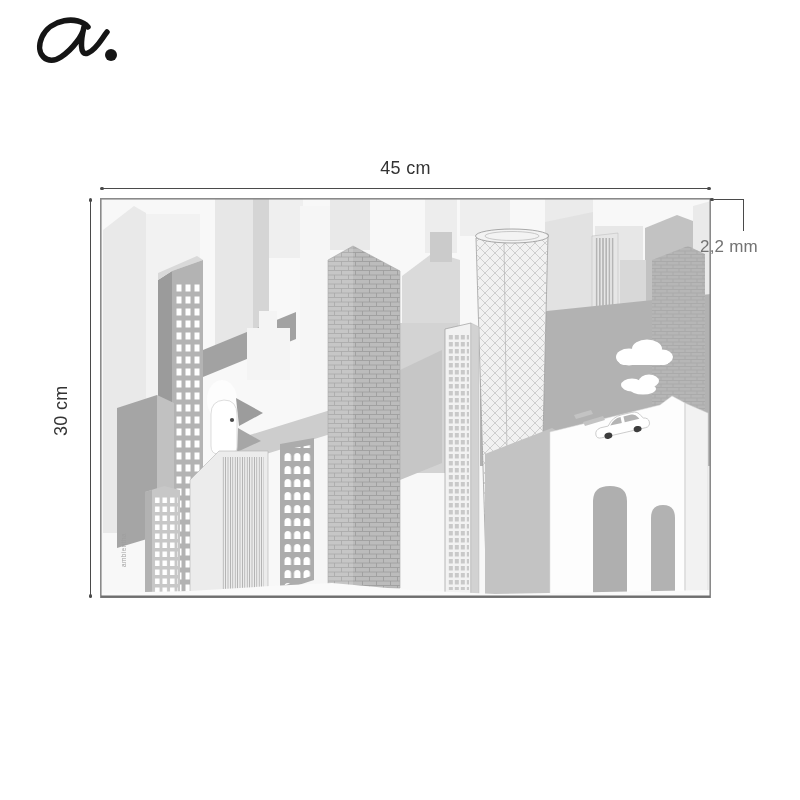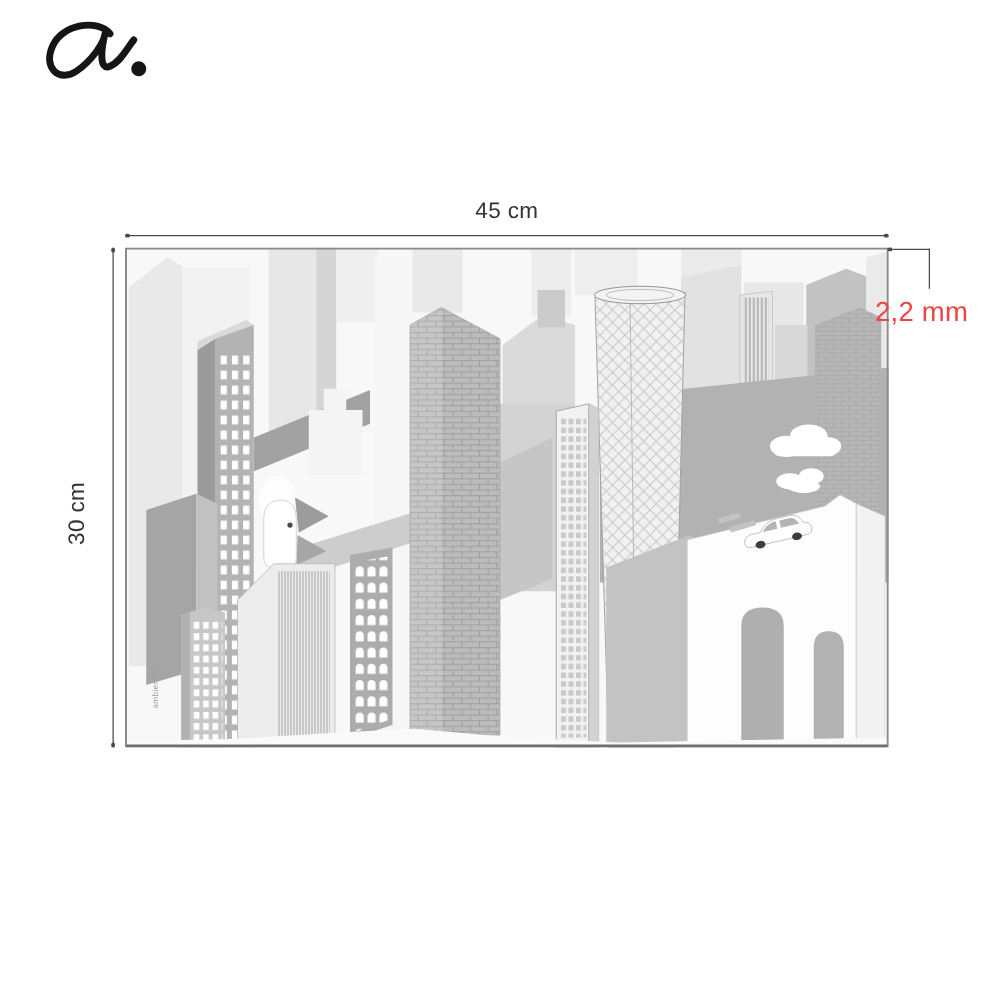--- a/index.html
+++ b/index.html
@@ -15,21 +15,21 @@
   .dim-h-line{left:102px;top:188px;width:606px;height:1.3px;}
   .dim-v-line{left:90px;top:201px;width:1.3px;height:394px;}
   .dot{width:3.6px;height:3.6px;border-radius:50%;background:#4a4a4a;}
   .dim-h-label{left:100px;top:158px;width:611px;text-align:center;
                font-size:18px;color:#333;letter-spacing:.3px;}
   .dim-v-label{left:52px;top:364px;height:72px;line-height:1;
                writing-mode:vertical-rl;transform:rotate(180deg);
                font-size:18px;color:#333;letter-spacing:.3px;}
   .thick-hline{left:714px;top:199px;width:30px;height:1.2px;}
   .thick-vline{left:743px;top:199px;width:1.2px;height:32px;}
-  .thick-label{left:700px;top:237px;width:80px;font-size:22px;color:#ef4444;letter-spacing:.2px;}
+  .thick-label{left:700px;top:237px;width:80px;font-size:17px;color:#737373;letter-spacing:.2px;}
 </style>
 </head>
 <body>
 
 <div class="stage">
 
   <svg class="abs logo" viewBox="0 0 92 54">
     <path d="M60 13 C 50 1, 22 5, 14 23 C 6 41, 20 52, 33 43 C 45 35, 55 21, 56 13 C 53 25, 51 43, 60 39 C 69 35, 74 24, 79 18" fill="none" stroke="#151515" stroke-width="5.5" stroke-linecap="round" stroke-linejoin="round"></path>
     <circle cx="83" cy="41" r="6" fill="#151515"></circle>
   </svg>

